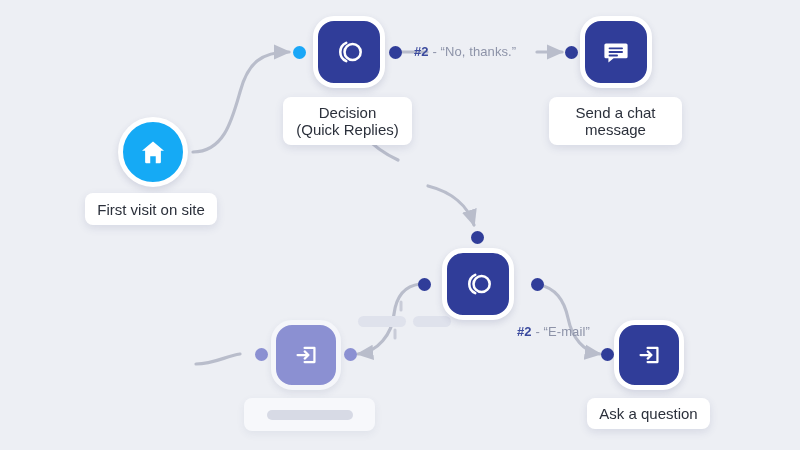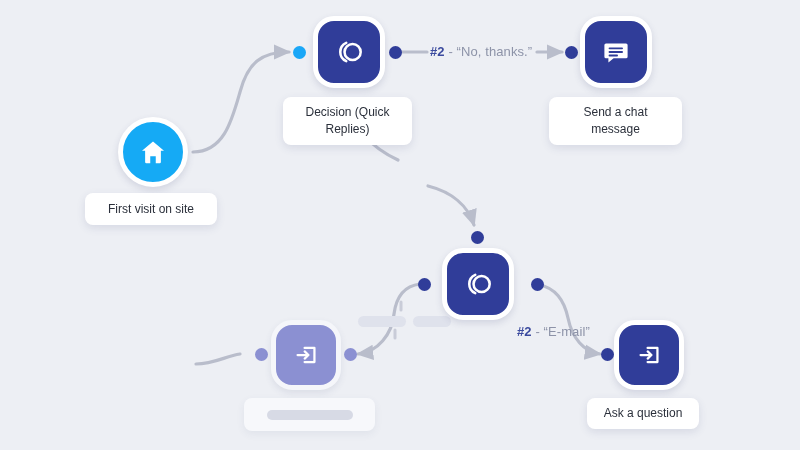--- a/index.html
+++ b/index.html
@@ -53,21 +53,21 @@
   .dot.light { background: #8b90d2; }
 
   
   .label-card {
     position: absolute;
     box-sizing: border-box;
     background: #ffffff;
     border-radius: 8px;
     box-shadow: 0 3px 8px rgba(60,70,120,0.13);
     color: #2b303b;
-    font-size: 12px;
+    font-size: 15px;
     line-height: 17px;
     text-align: center;
     display: flex;
     align-items: center;
     justify-content: center;
     padding: 7px 12px;
   }
   .label-card.ghost {
     background: #f7f8fb;
     box-shadow: 0 3px 8px rgba(60,70,120,0.07);
@@ -148,21 +148,21 @@
         <path d="M13.4 7.4 A9.4 9.4 0 0 0 13.4 24.6" stroke-linecap="round"></path>
         <circle cx="19.4" cy="16" r="7.6"></circle>
       </svg>
     </span>
   </div>
   <div class="dot" style="left:389px; top:46px;"></div>
   <div class="label-card" style="left:283px; top:97px; width:129px; height:48px;">
     <span>Decision (Quick Replies)</span>
   </div>
 
-  <div class="edge-label" style="left:430px; top:44px;">
+  <div class="edge-label" style="left:414px; top:44px;">
     <span class="num">#2</span><span> - </span><span>“No, thanks.”</span>
   </div>
 
   <div class="dot" style="left:565px; top:46px;"></div>
   <div class="node rounded" style="left:580px; top:16px; width:72px; height:72px;">
     <span>
       <svg width="32" height="32" viewBox="0 0 32 32">
         <path d="M6 7.5 h20 a1.6 1.6 0 0 1 1.6 1.6 v11.6 a1.6 1.6 0 0 1 -1.6 1.6 H13.6 L8.4 26.4 v-4.1 H6 a1.6 1.6 0 0 1 -1.6 -1.6 V9.1 A1.6 1.6 0 0 1 6 7.5 z" fill="#ffffff"></path>
         <rect x="8.6" y="11.4" width="14.4" height="1.9" rx="0.95" fill="#303d99"></rect>
         <rect x="8.6" y="15.0" width="14.4" height="1.9" rx="0.95" fill="#303d99"></rect>
@@ -194,21 +194,21 @@
   <div class="dot" style="left:601px; top:348px;"></div>
   <div class="node rounded" style="left:614px; top:320px; width:70px; height:70px;">
     <span>
       <svg width="30" height="30" viewBox="0 0 32 32" fill="none" stroke="#ffffff" stroke-width="2.4" stroke-linecap="round" stroke-linejoin="round">
         <path d="M14.5 8.5 H25 v15 H14.5"></path>
         <path d="M7 16 h11.2"></path>
         <path d="M14.6 12.2 L18.6 16 l-4 3.8"></path>
       </svg>
     </span>
   </div>
-  <div class="label-card" style="left:587px; top:398px; width:112px; height:31px;">
+  <div class="label-card" style="left:587px; top:398px; width:123px; height:31px;">
     <span>Ask a question</span>
   </div>
 
   <div class="dot light" style="left:255px; top:348px;"></div>
   <div class="node rounded faded" style="left:271px; top:320px; width:70px; height:70px;">
     <span>
       <svg width="30" height="30" viewBox="0 0 32 32" fill="none" stroke="#ffffff" stroke-width="2.4" stroke-linecap="round" stroke-linejoin="round">
         <path d="M14.5 8.5 H25 v15 H14.5"></path>
         <path d="M7 16 h11.2"></path>
         <path d="M14.6 12.2 L18.6 16 l-4 3.8"></path>

